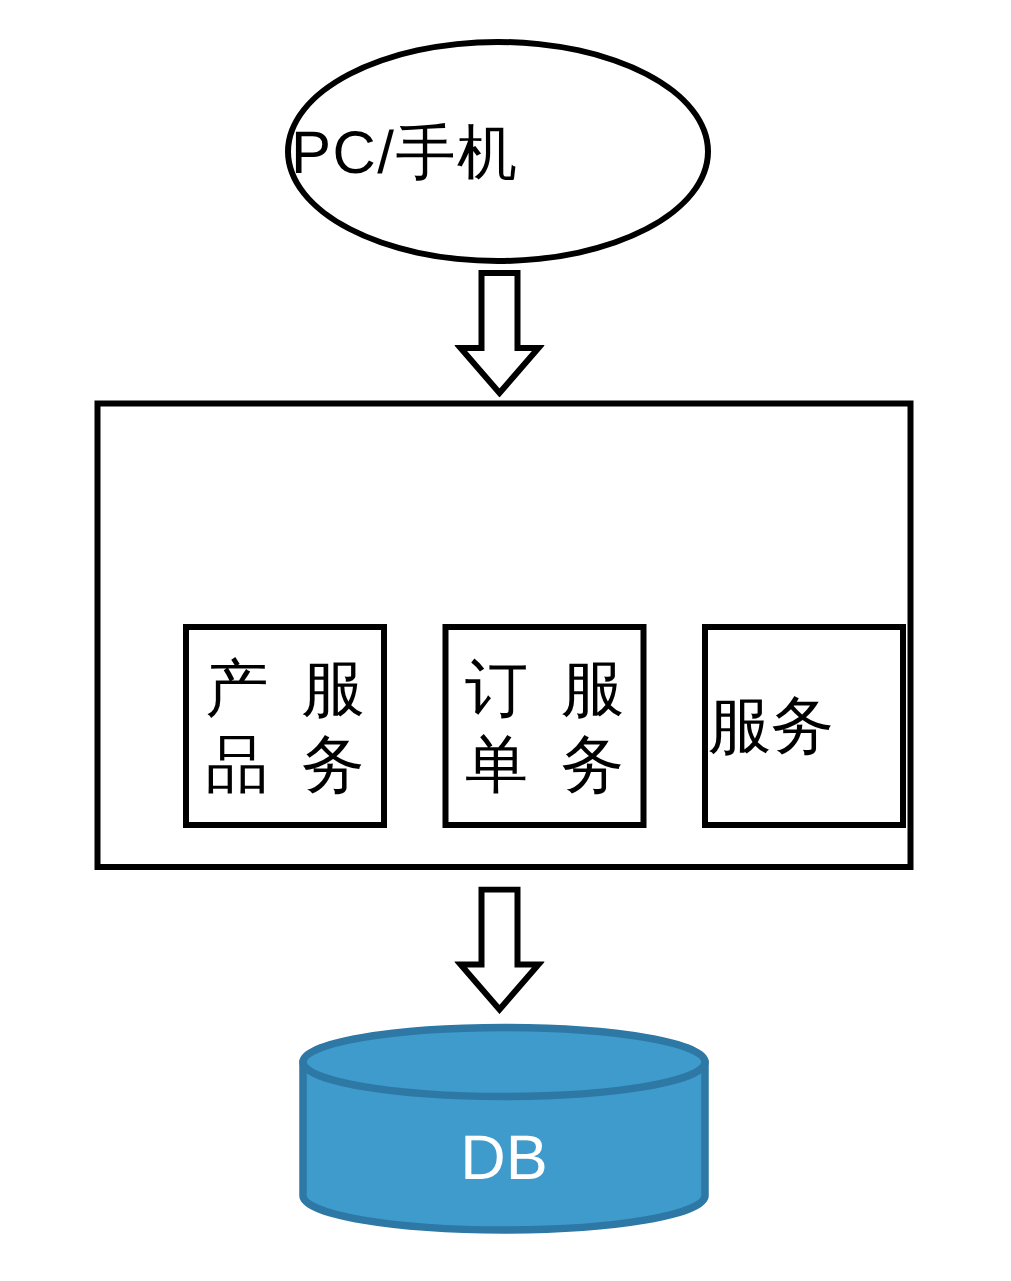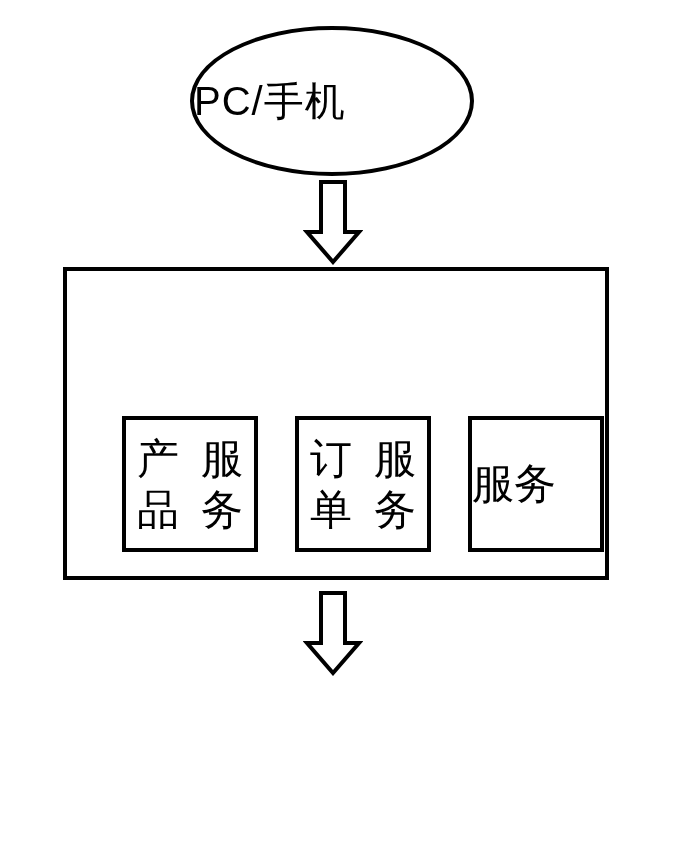--- a/index.html
+++ b/index.html
@@ -132,14 +132,21 @@
     <div class="service-box service-3">
       <span>服务</span>
     </div>
 
   </div>
 
   <svg class="arrow-svg arrow-2" viewBox="0 0 60 85">
     <polygon points="18,2 42,2 42,52 56,52 30,82 4,52 18,52" style="fill:var(--arrow-fill,#fff); stroke:var(--line,#000); stroke-width:4; stroke-linejoin:miter;"></polygon>
   </svg>
 
+  <div class="db-group">
+    <svg width="274" height="142" viewBox="0 0 274 142">
+      <path d="M 3 26 L 3 115 A 134 23 0 0 0 271 115 L 271 26 Z" style="fill:var(--db-fill,#3E9BCB); stroke:var(--db-stroke,#2D78A4); stroke-width:5; stroke-linejoin:round;"></path>
+      <ellipse cx="137" cy="26" rx="134" ry="23" style="fill:var(--db-fill,#3E9BCB); stroke:var(--db-stroke,#2D78A4); stroke-width:5;"></ellipse>
+    </svg>
+    <div class="db-label">DB</div>
+  </div>
 
 </div>
 
 </body></html>

